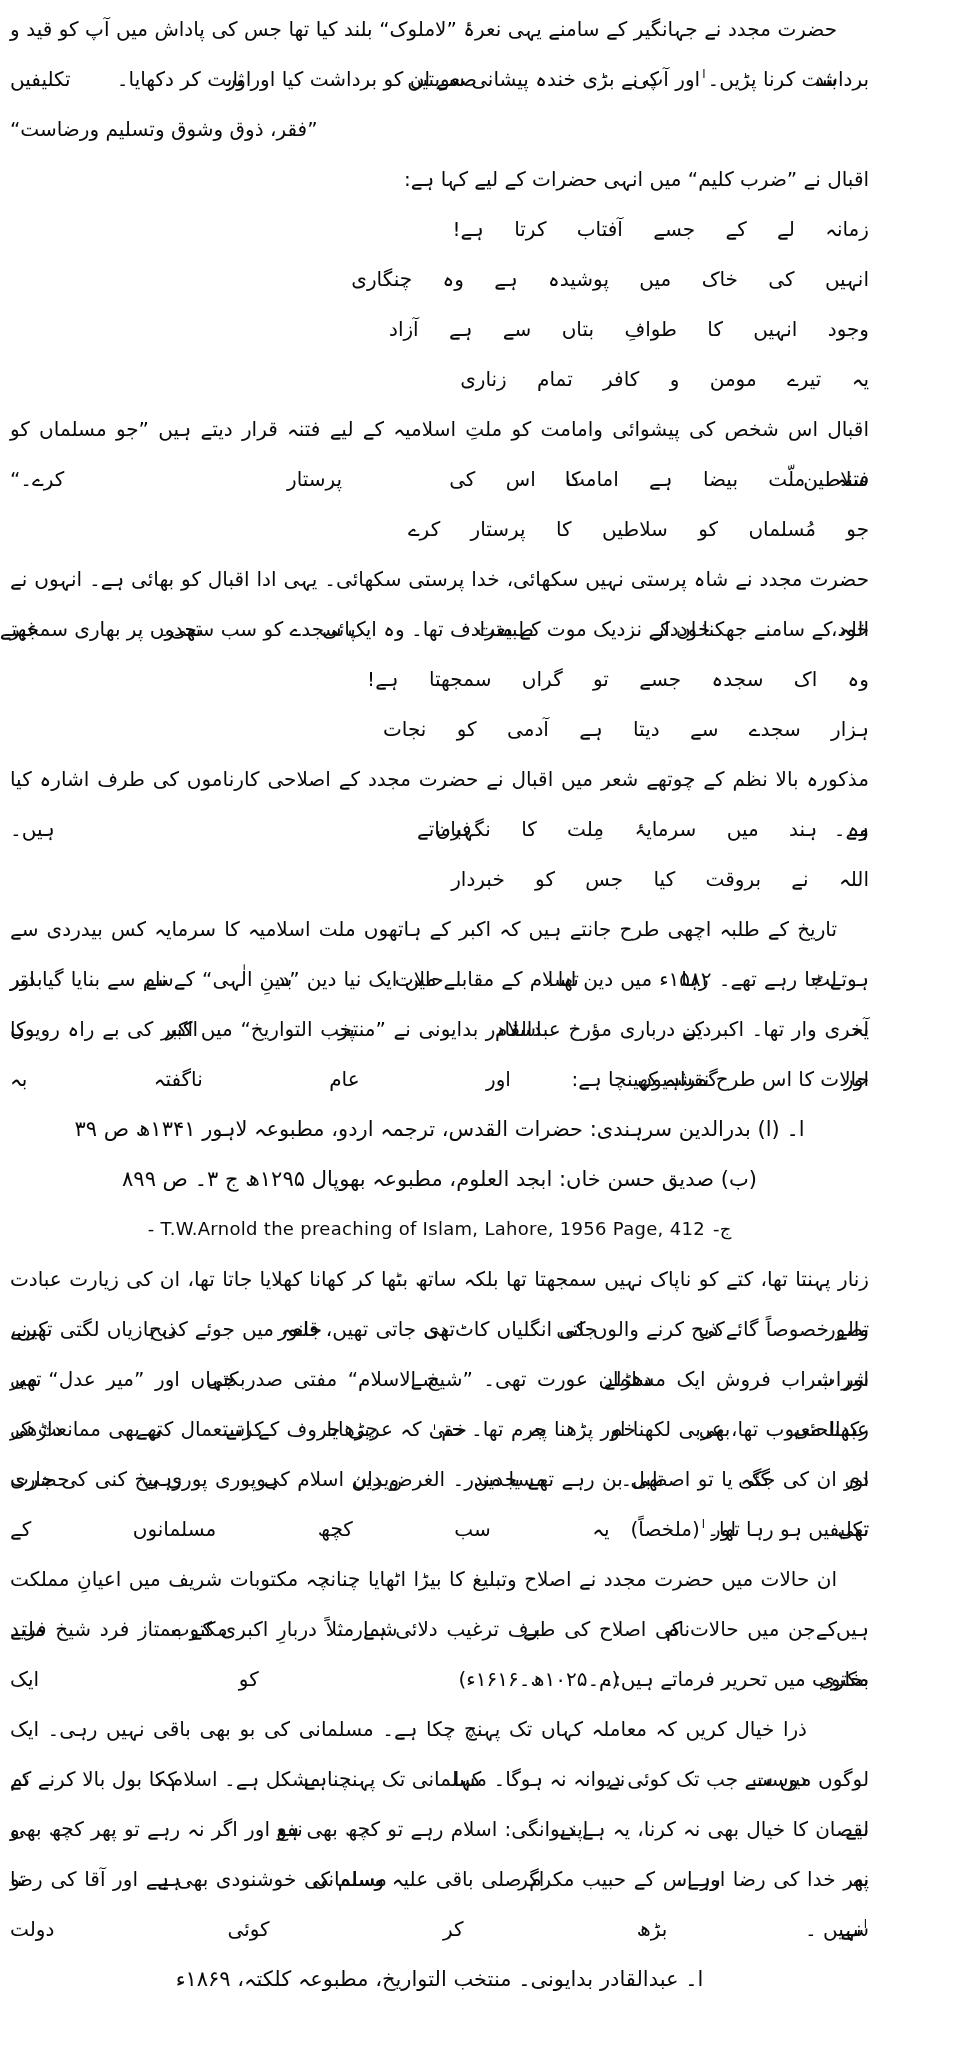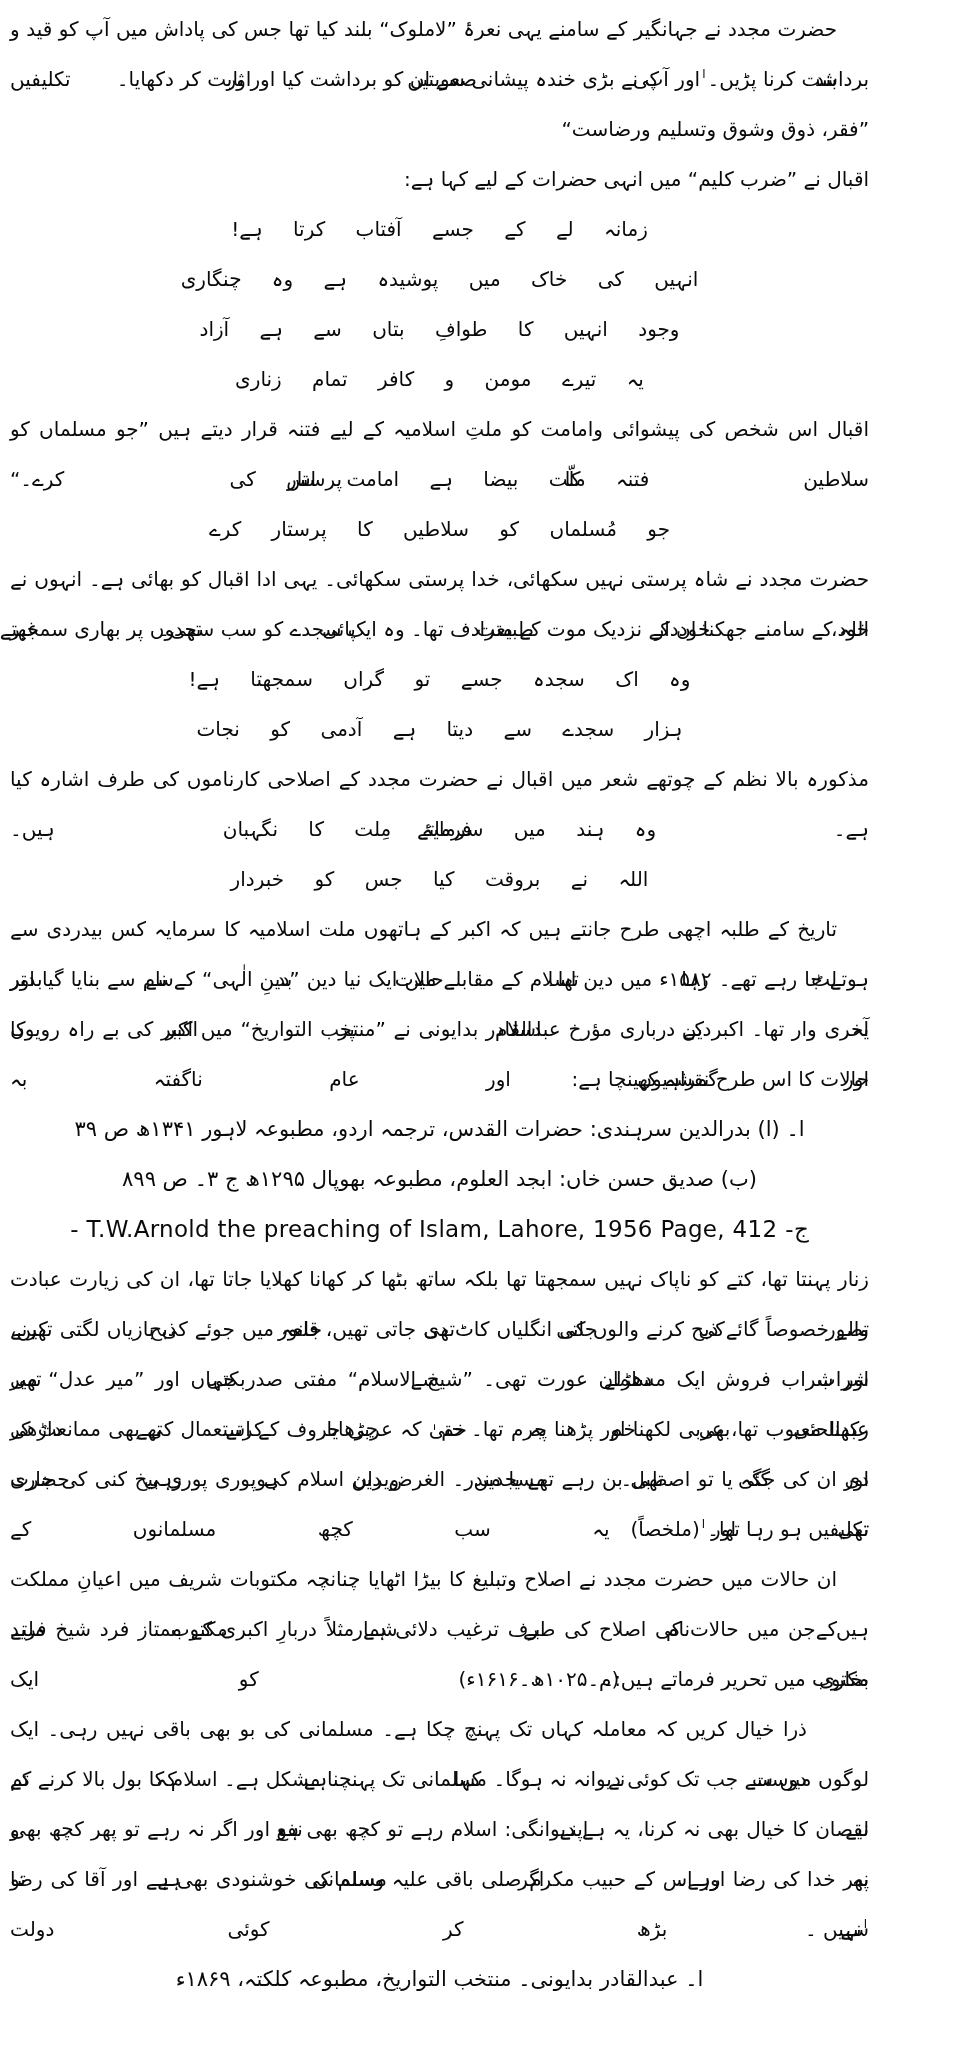--- a/index.html
+++ b/index.html
@@ -9,26 +9,26 @@
     font-family:"DejaVu Sans",sans-serif;
     padding-top:4px;box-sizing:border-box;overflow:hidden;
   }
   .ln{
     height:50px;line-height:50px;padding:0 10px;font-size:20px;
     direction:rtl;unicode-bidi:embed;
   }
   .just{text-align:justify;text-align-last:justify;}
   .start{white-space:nowrap;overflow:hidden;}
   .leftal{text-align:right;white-space:nowrap;overflow:hidden;}
-  .center{text-align:right;white-space:nowrap;overflow:hidden;}
+  .center{text-align:left;white-space:nowrap;overflow:hidden;}
   .ind30{padding-right:42px;}
   .ind60{padding-right:72px;}
-  .verse{text-align:center;word-spacing:24px;white-space:nowrap;overflow:hidden;}
+  .verse{text-align:right;word-spacing:24px;white-space:nowrap;overflow:hidden;}
   .refline{font-size:21px;text-align:center;white-space:nowrap;overflow:hidden;}
-  .eng{direction:ltr;font-size:23px;text-align:center;white-space:nowrap;letter-spacing:.3px;}
+  .eng{direction:ltr;font-size:18px;text-align:center;white-space:nowrap;letter-spacing:.3px;}
   .eng .marker{margin-left:8px;}
   sup.fn{font-size:12px;line-height:0;vertical-align:super;padding:0 2px;}
   .pl-sm{padding-left:30px;}
   .pl-md{padding-left:78px;}
   .pl-lg{padding-left:272px;}
   .pl-xs{padding-left:56px;}
 </style>
 </head>
 <body>
 

